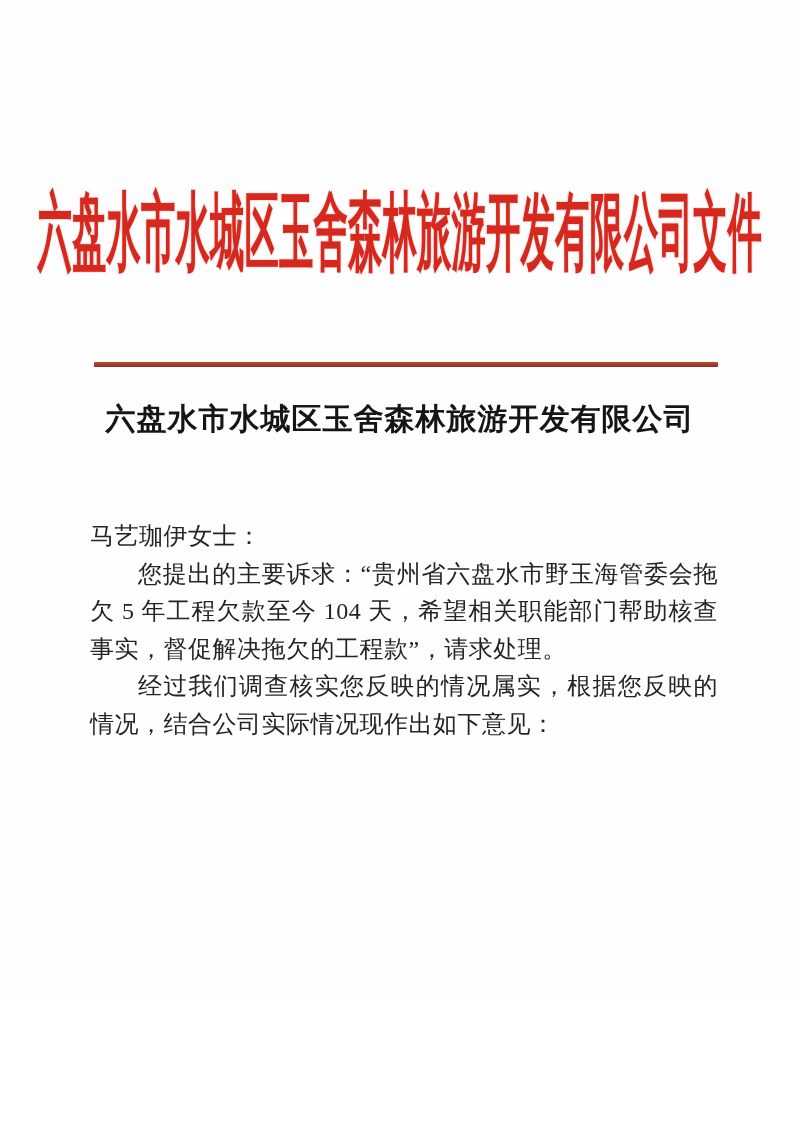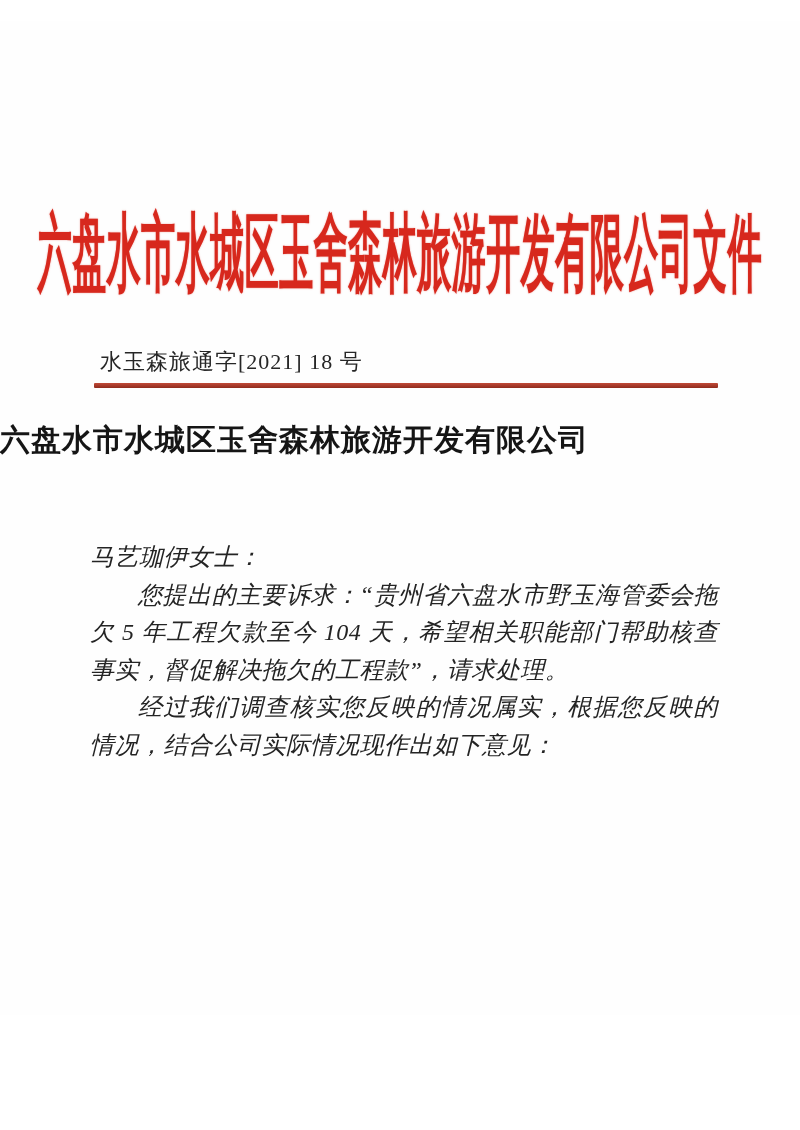--- a/index.html
+++ b/index.html
@@ -8,21 +8,20 @@
     background: #ffffff;
   }
   .page {
     position: relative;
     width: 800px;
     height: 994px;
     background: #fefefe;
     overflow: hidden;
     font-family: "Liberation Serif", "DejaVu Serif", serif;
     color: #1f1f1f;
-    margin-top: 21px;
   }
 
   
   .org-title {
     position: absolute;
     top: 176px;
     left: 0;
     width: 100%;
     text-align: center;
     white-space: nowrap;
@@ -58,20 +57,21 @@
     background: linear-gradient(#c14a38, #8f2b1d);
     border-radius: 1px;
   }
 
   
   .doc-title {
     position: absolute;
     top: 400px;
     left: 0;
     width: 100%;
+    text-align: center;
     font-weight: bold;
     font-size: 30px;
     line-height: 37px;
     letter-spacing: 1px;
     color: #151515;
   }
 
   
   .letter-body {
     position: absolute;
@@ -82,21 +82,20 @@
     line-height: 37.5px;
     letter-spacing: 0.5px;
     text-align: justify;
     text-justify: inter-character;
     word-break: break-all;
     color: #242424;
   }
   .letter-body p {
     margin: 0;
     text-indent: 2em;
-    font-style: italic;
   }
   .letter-body .salutation {
     text-indent: 0;
   }
 
   
   .footer {
     position: absolute;
     top: 1076px;
     left: 0;
@@ -121,21 +120,20 @@
   }
 </style>
 </head>
 <body>
 
 <div class="page">
 
   <div class="org-title">六盘水市水城区玉舍森林旅游开发有限公司文件</div>
 
   <div class="doc-info">
-    <span class="doc-number">水玉森旅通字[2021] 18 号</span>
   </div>
 
   <div class="red-rule"></div>
 
   <div class="doc-title">
     <div>六盘水市水城区玉舍森林旅游开发有限公司</div>
   </div>
 
   <div class="letter-body">
     <p class="salutation">马艺珈伊女士：</p>

